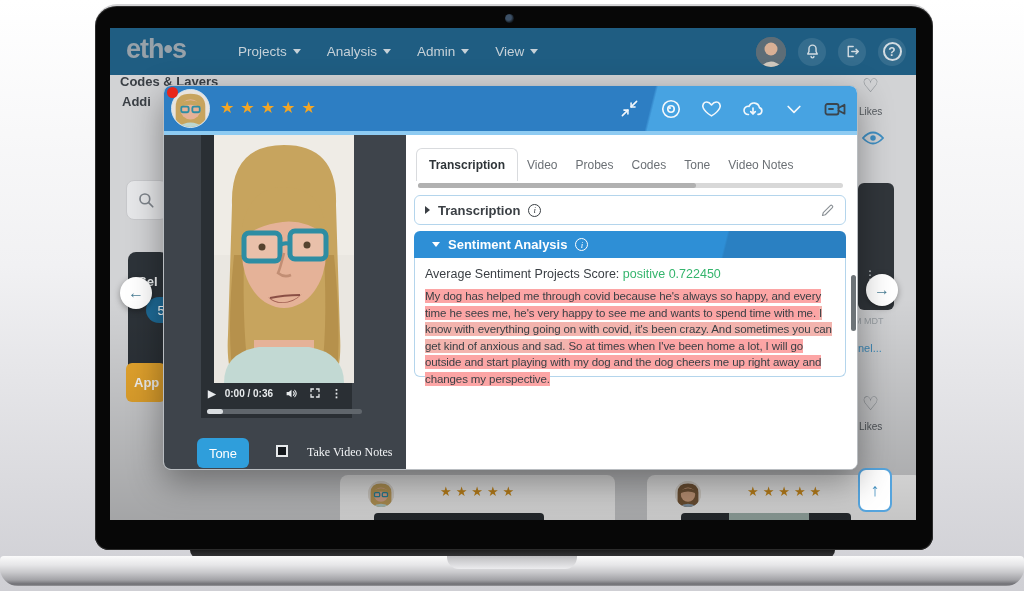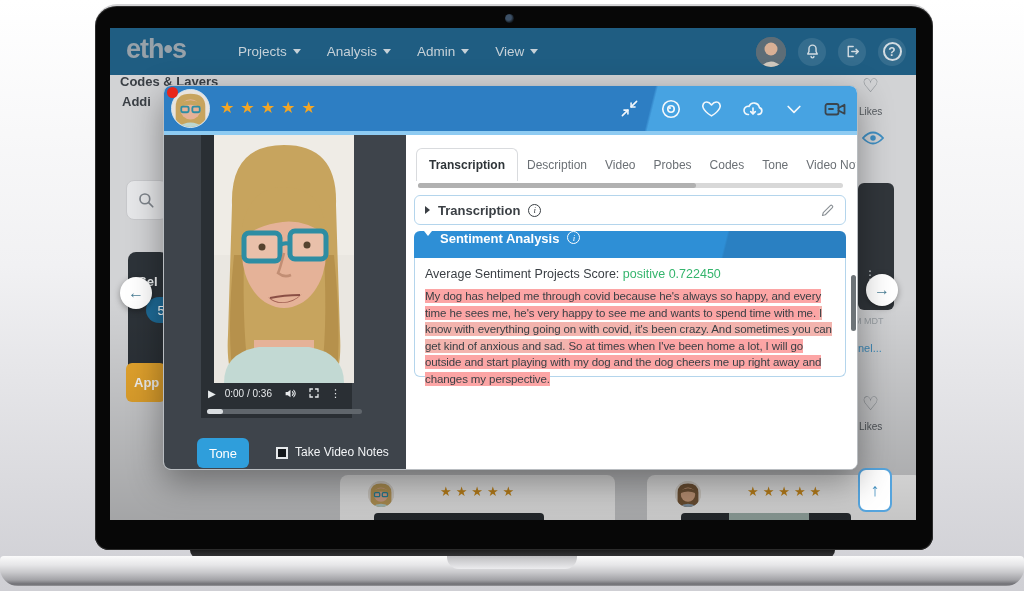--- a/index.html
+++ b/index.html
@@ -108,38 +108,38 @@
   .red-dot { position:absolute; left:3px; top:1px; width:11px; height:11px; border-radius:50%;
            background:#e8261c; z-index:2; }
   .modal-stars { position:absolute; left:56px; top:12px; color:#f5a623; font-size:16px; letter-spacing:6px; }
   .header-icons { position:absolute; right:4px; top:0; height:45px; display:flex; align-items:center; }
   .h-icon { width:41px; height:45px; display:flex; align-items:center; justify-content:center;
             color:#f2f7fb; cursor:pointer; }
   .h-icon.dark { color:#3a454e; }
 
   
   .video-panel { position:absolute; left:0; top:49px; width:242px; height:336px; background:#3e444b; }
-  .video-player { position:absolute; left:37px; top:0; width:151px; height:283px; background:#2a2f34; }
+  .video-player { position:absolute; left:37px; top:0; width:151px; height:283px; background:#2a2f34;font-weight:bold; }
   .portrait { position:absolute; left:13px; top:0; width:140px; height:248px; }
   .vp-controls { position:absolute; left:0; top:248px; width:167px; height:20px;
                  display:flex; align-items:center; color:#e8ebed; }
   .vp-play { margin-left:7px; font-size:10px; cursor:pointer; }
   .vp-play::before { content:"\25B6"; }
   .vp-time { margin-left:9px; font-size:10px; color:#e8ebed; }
   .vp-volume { margin-left:12px; cursor:pointer; display:flex; }
   .vp-full { margin-left:11px; cursor:pointer; display:flex; }
   .vp-kebab { margin-left:10px; font-size:11px; cursor:pointer; }
   .vp-kebab::before { content:"\22EE"; }
   .vp-progress { position:absolute; left:6px; top:274px; width:155px; height:5px;
                  background:#60666c; border-radius:3px; cursor:pointer; }
   .vp-played { position:absolute; left:0; top:0; width:16px; height:5px; background:#d9dde0; border-radius:3px; }
   .trim-btn { position:absolute; left:33px; top:303px; width:52px; height:30px; background:#2f9edb;
               border:none; border-radius:6px; color:#fff; font-size:13px; cursor:pointer;
               font-family:"Liberation Sans", sans-serif; }
-  .tvn-row { position:absolute; left:112px; top:310px; display:flex; align-items:flex-end; gap:7px; }
+  .tvn-row { position:absolute; left:112px; top:310px; display:flex; align-items:flex-start; gap:19px;font-family:Liberation Serif, serif; }
   .tvn-checkbox { width:12px; height:12px; background:#14181c; border:2px solid #e6e9eb; cursor:pointer; }
   .tvn-label { color:#f2f4f6; font-size:12px; }
 
   
   .modal-content { position:absolute; left:242px; top:49px; width:453px; height:336px; background:#fff; }
   .tabs { position:absolute; left:10px; top:8px; width:440px; height:38px; display:flex;
           align-items:flex-end; overflow:hidden; white-space:nowrap; }
   .tab { padding:9px 9px; font-size:12px; color:#6b7075; cursor:pointer; flex:0 0 auto; }
   .tab.active { color:#2f3539; font-weight:bold; border:1px solid #d9dbde; border-bottom:none;
                 border-radius:6px 6px 0 0; background:#fff; padding:9px 12px; }
@@ -155,21 +155,21 @@
                border-left:5px solid #3a3f44; margin-right:8px; }
   .acc-label { font-size:13px; color:#3a3f44; font-weight:bold; }
   .info-circle { width:13px; height:13px; border-radius:50%; border:1.4px solid #3a3f44; margin-left:8px;
                display:flex; align-items:center; justify-content:center; font-size:9px; color:#3a3f44;
                font-family:"Liberation Serif", serif; font-style:italic; }
   .info-circle::before { content:"i"; }
   .pencil { margin-left:auto; color:#8b9196; display:flex; cursor:pointer; }
 
   .sent-header { position:absolute; left:8px; top:96px; width:432px; height:27px;
                background:linear-gradient(104deg,#2e8fd6 0%,#2e8fd6 71.5%,#2a80c2 72%,#2a80c2 100%);
-               border-radius:6px 6px 0 0; display:flex; padding:0 10px; cursor:pointer; }
+               border-radius:6px 6px 0 0; display:flex; align-items:center; padding:0 18px; cursor:pointer; }
   .acc-caret-down { width:0; height:0; border-left:4px solid transparent; border-right:4px solid transparent;
                border-top:5px solid #fff; margin-right:8px; }
   .sent-header .acc-label { color:#fff; }
   .sent-header .info-circle { border-color:#fff; color:#fff; }
   .sent-body { position:absolute; left:8px; top:123px; width:432px; height:119px;
                border:1px solid #b4d5ec; border-top:none; border-radius:0 0 6px 6px; padding:9px 10px 0 10px; }
   .score-line { font-size:12.5px; color:#3a3f44; margin-bottom:7px; }
   .score-value { color:#35b56d; }
   .sent-text { font-size:11.5px; line-height:16.5px; color:#3a3f44; letter-spacing:-0.1px; }
   .seg-pos { background:#fca5a5; padding:1px 0; }
@@ -411,21 +411,20 @@
         <button class="trim-btn">Tone</button>
         <div class="tvn-row">
           <div class="tvn-checkbox"></div>
           <span class="tvn-label">Take Video Notes</span>
         </div>
       </div>
 
       <div class="modal-content">
         <div class="tabs">
           <div class="tab active">Transcription</div>
-          <div class="tab">Description</div>
           <div class="tab">Video</div>
           <div class="tab">Probes</div>
           <div class="tab">Codes</div>
           <div class="tab">Tone</div>
           <div class="tab">Video Notes</div>
 
         </div>
         <div class="tabs-scrollbar">
           <div class="tabs-scrollthumb"></div>
         </div>

